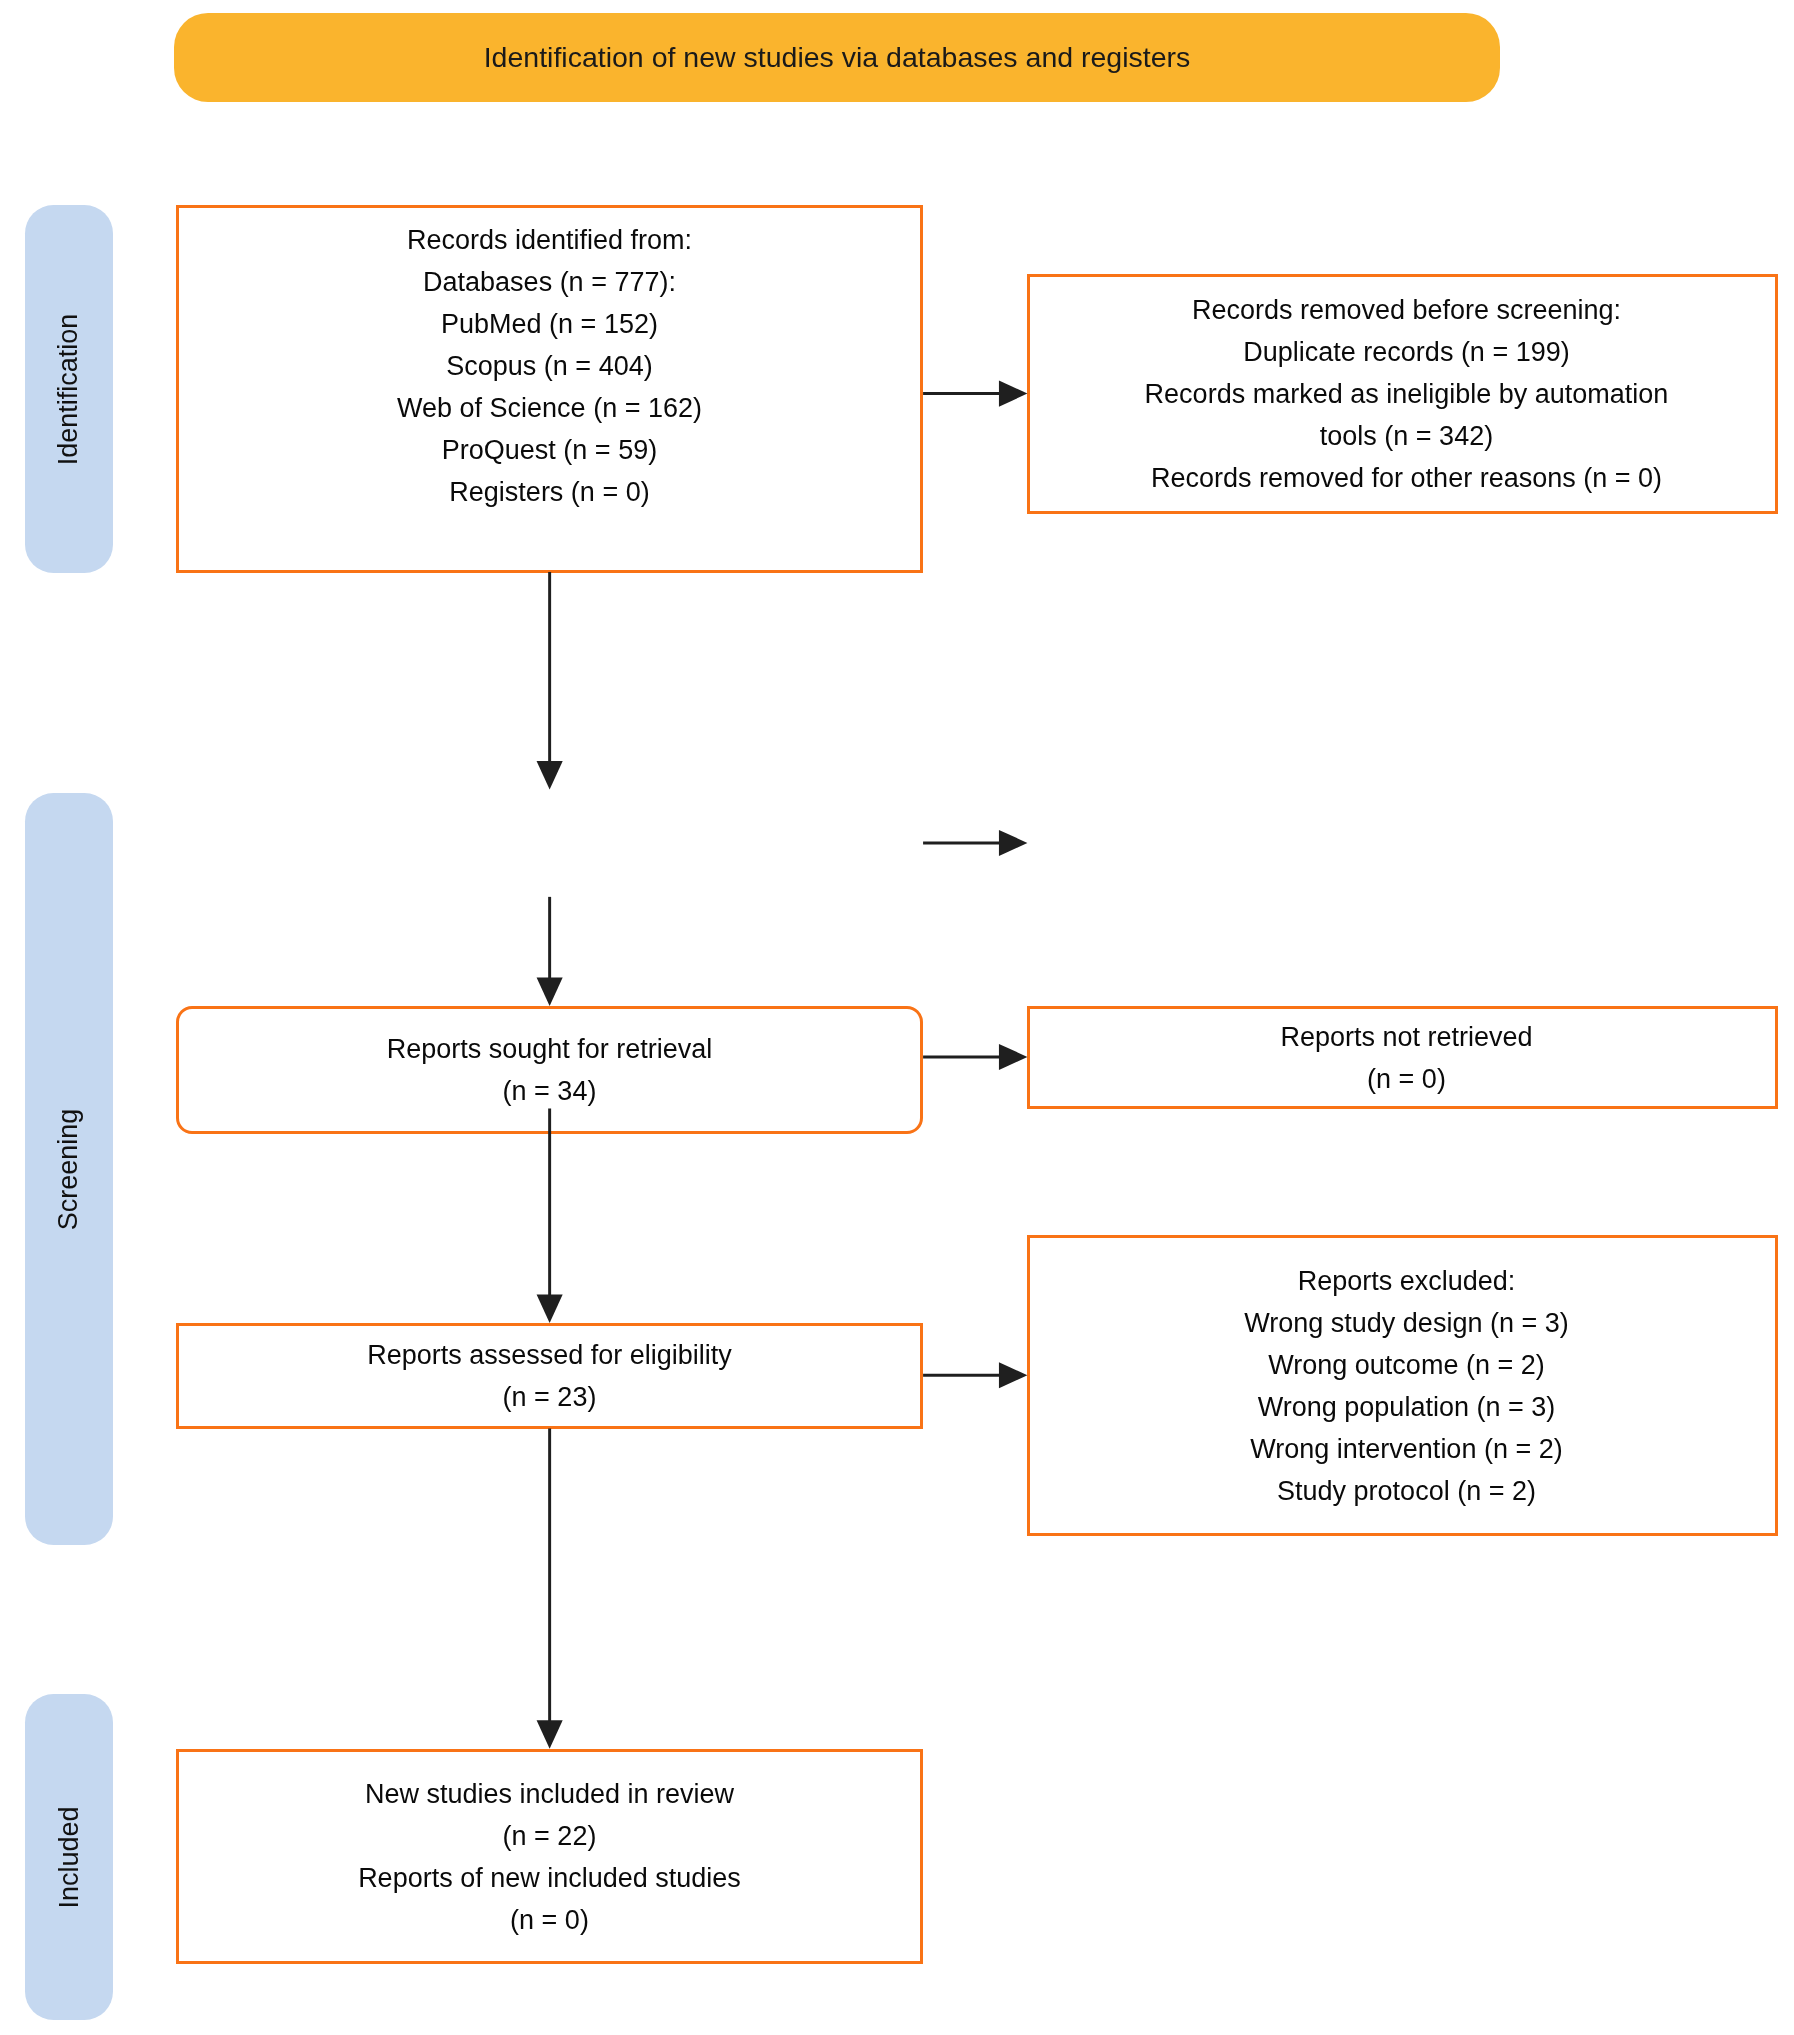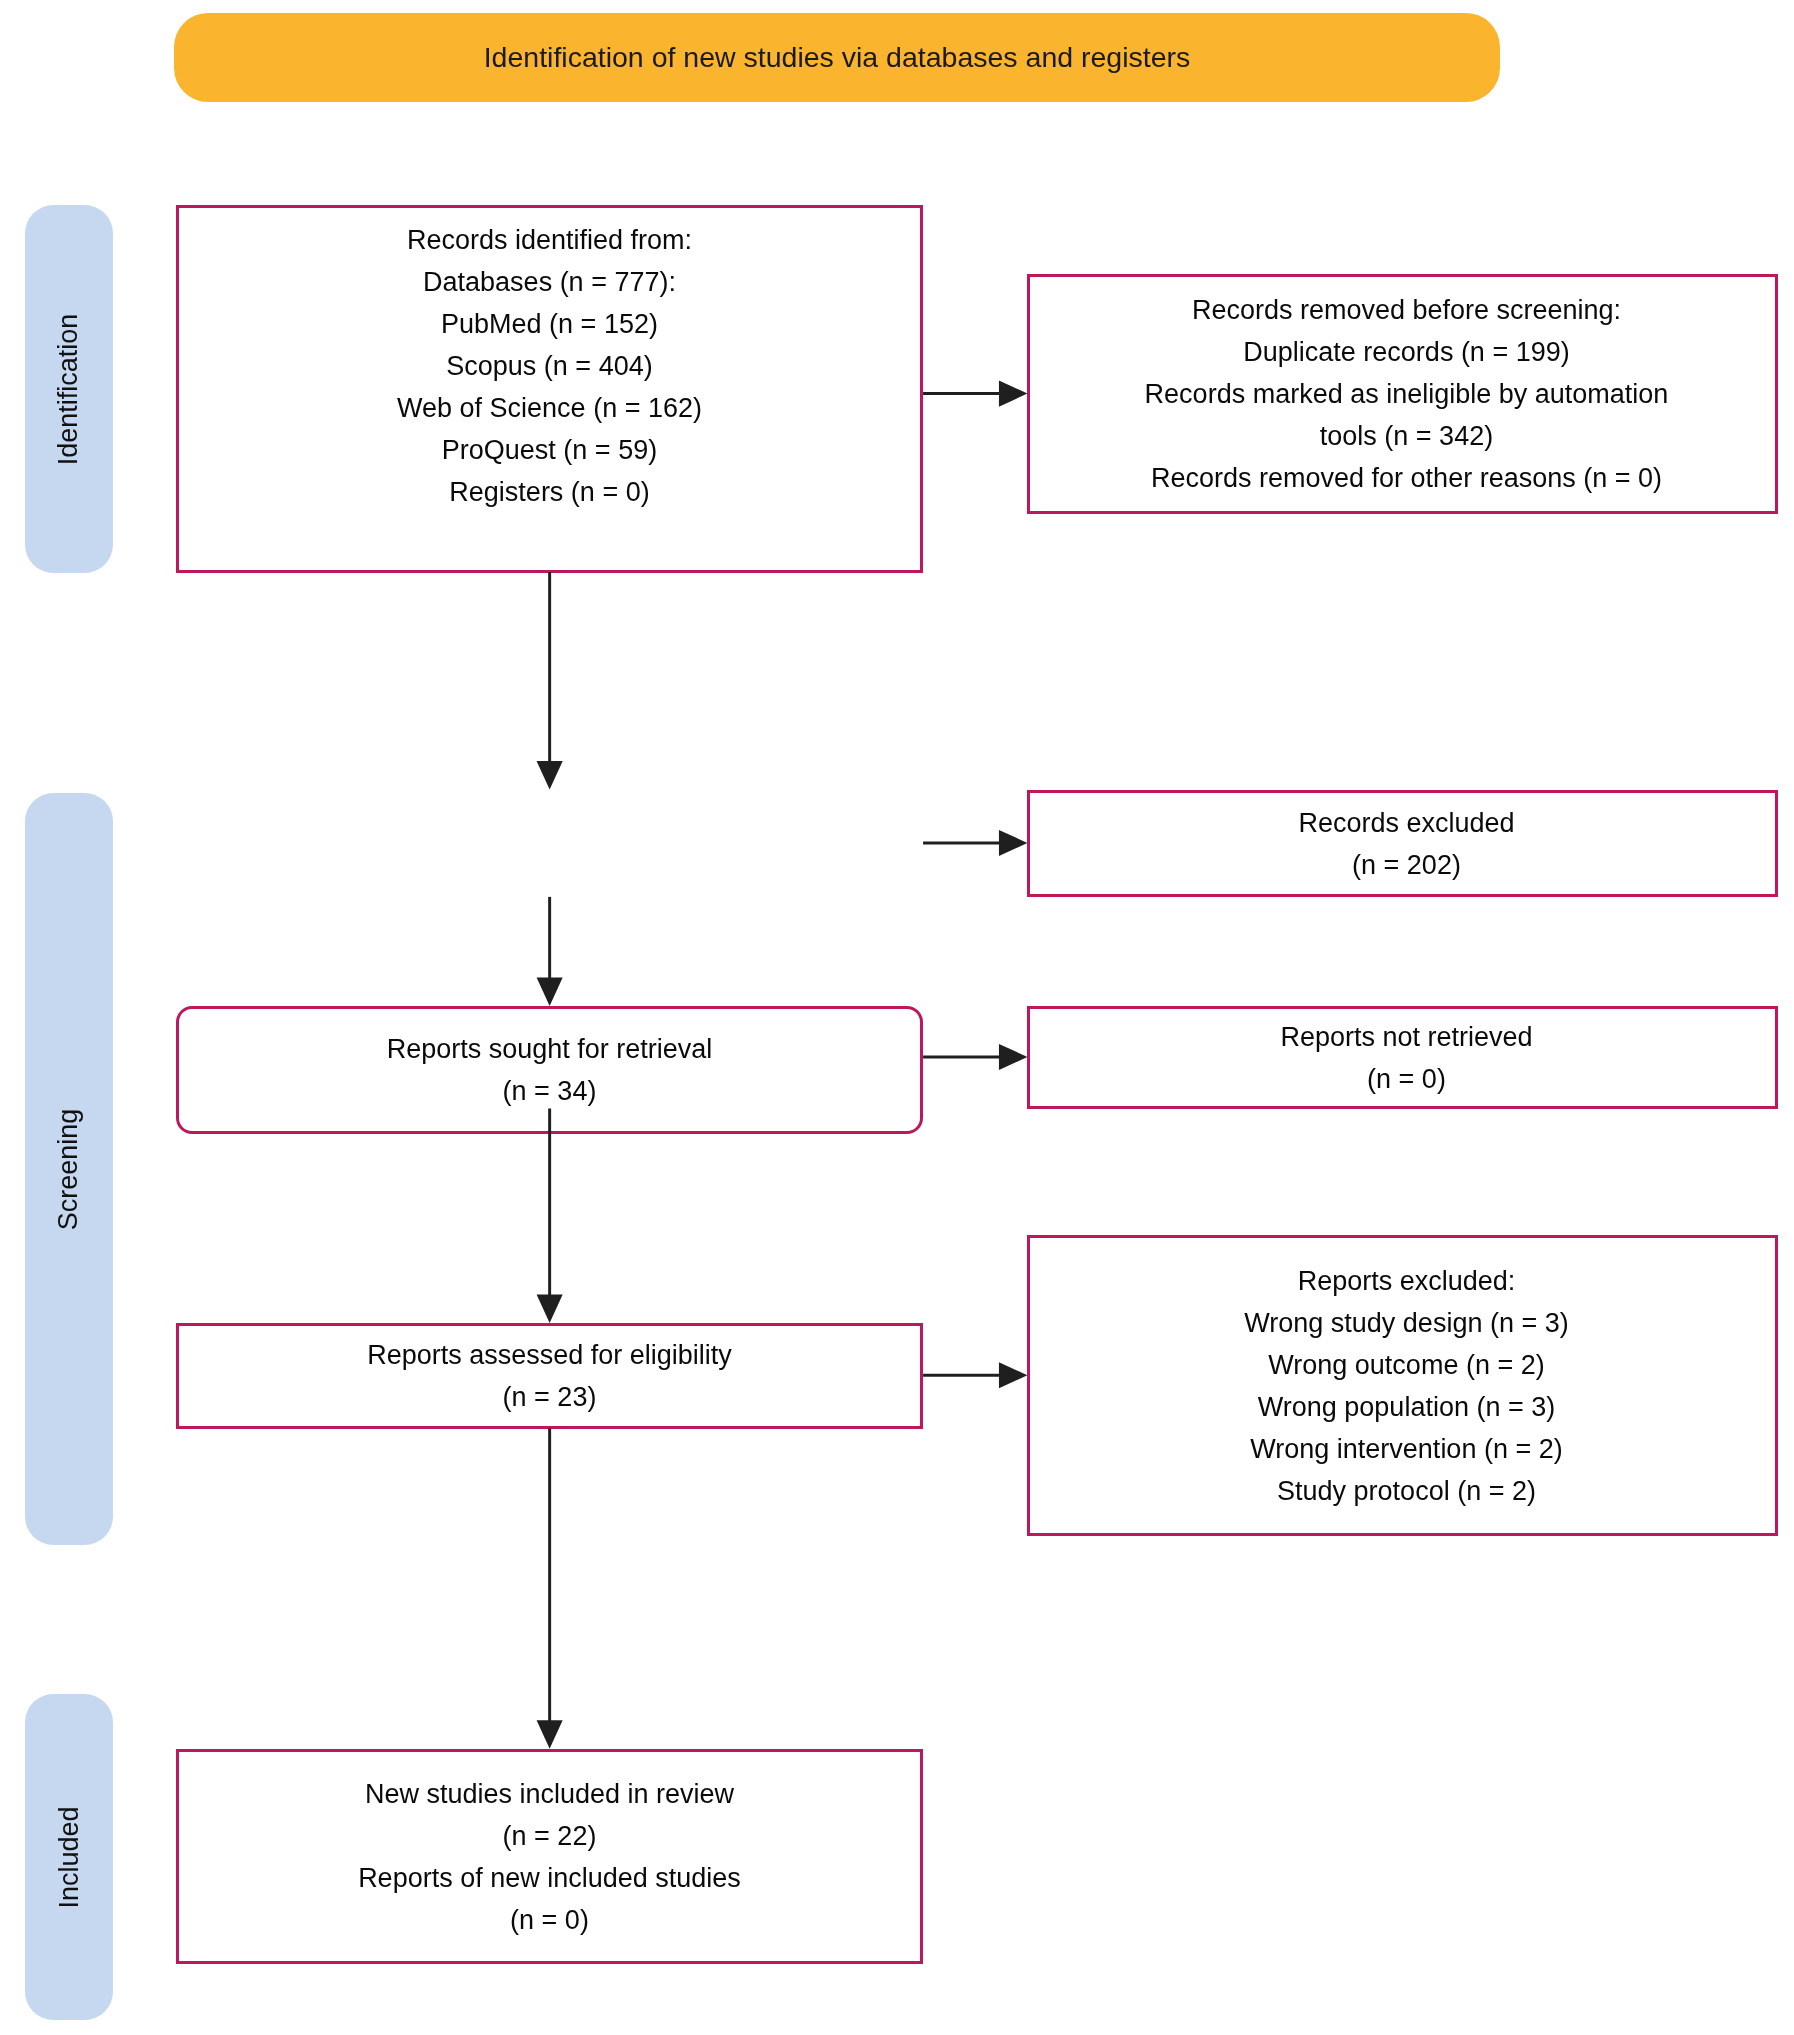--- a/index.html
+++ b/index.html
@@ -33,21 +33,21 @@
     white-space: nowrap;
     font-size: 27px;
     color: #111111;
   }
   .pill-identification { top: 205px; height: 368px; }
   .pill-screening      { top: 793px; height: 752px; }
   .pill-included       { top: 1694px; height: 326px; }
   .fbox {
     position: absolute;
     background: #ffffff;
-    border: 3px solid #be185d;
+    border: 3px solid #f97316;
     box-sizing: border-box;
     display: flex; align-items: center; justify-content: flex-start;
   }
   .fbox-text {
     white-space: pre-line;
     text-align: center;
     font-size: 27px;
     line-height: 42px;
     color: #0a0a0a;
     width: 100%;
@@ -116,24 +116,20 @@
 (n = 0)</div>
   </div>
 
   <div class="fbox col-right box-removed">
     <div class="fbox-text">Records removed before screening:
 Duplicate records (n = 199)
 Records marked as ineligible by automation
 tools (n = 342)
 Records removed for other reasons (n = 0)</div>
   </div>
-  <div class="fbox col-right box-excluded">
-    <div class="fbox-text">Records excluded
-(n = 202)</div>
-  </div>
   <div class="fbox col-right box-not-retrieved">
     <div class="fbox-text">Reports not retrieved
 (n = 0)</div>
   </div>
   <div class="fbox col-right box-reports-excluded">
     <div class="fbox-text">Reports excluded:
 Wrong study design (n = 3)
 Wrong outcome (n = 2)
 Wrong population (n = 3)
 Wrong intervention (n = 2)

